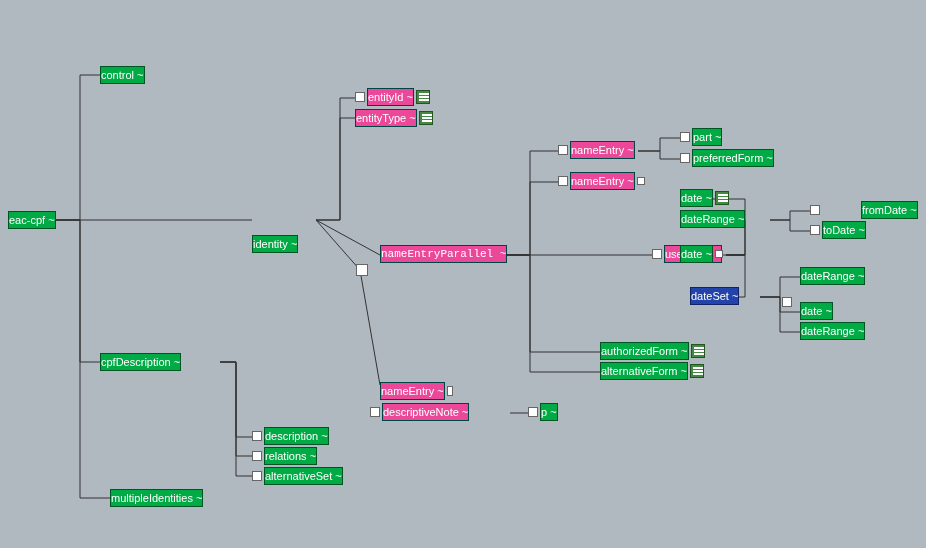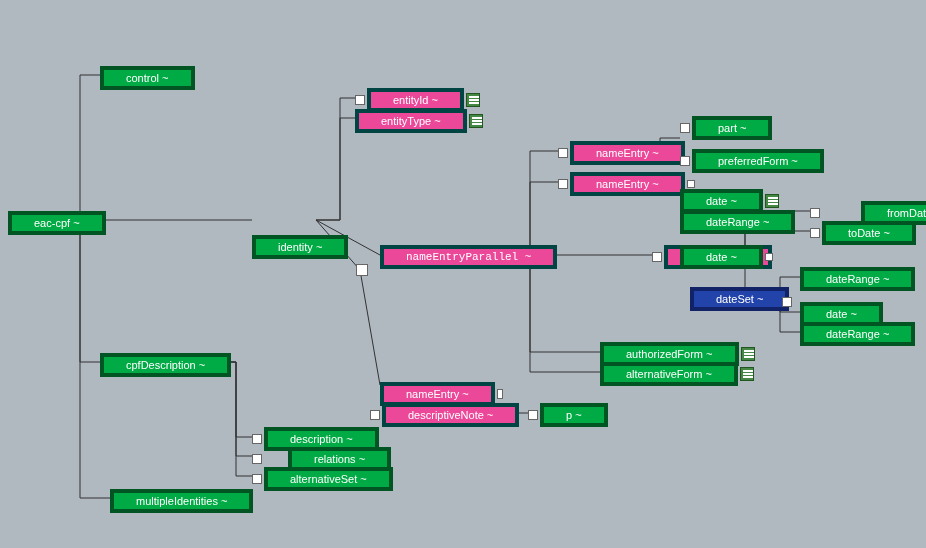--- a/index.html
+++ b/index.html
@@ -12,22 +12,22 @@
       font-family: Arial, sans-serif;
       font-size: 11px;
     }
     .node {
       position: absolute;
       display: inline-flex;
       align-items: center;
       white-space: nowrap;
     }
     .box {
-      padding: 2px 22px;
-      border: 4px solid #1d4ed8;
+      padding: 2px 0;
+      border: 1px solid #1d4ed8;
       cursor: pointer;
       display: inline-block;
       white-space: nowrap;
     }
     .green-box {
       background: #00aa44;
       color: white;
       border-color: #005522;
     }
     .teal-box {
@@ -185,21 +185,21 @@
   <span class="small-white"></span>
   <div class="box teal-box">nameEntry ~</div>
 </div>
 
 <div class="node" style="left:558px;top:172px;">
   <span class="small-white"></span>
   <div class="box teal-box">nameEntry ~</div>
   <div style="width:8px;height:8px;border:1px solid #666;background:white;margin-left:2px;"></div>
 </div>
 
-<div class="node" style="left:680px;top:116px;">
+<div class="node" style="left:680px;top:128px;">
   <span class="small-white"></span>
   <div class="box green-box">part ~</div>
 </div>
 
 <div class="node" style="left:680px;top:149px;">
   <span class="small-white"></span>
   <div class="box green-box">preferredForm ~</div>
 </div>
 
 <div class="node" style="left:652px;top:245px;">
@@ -274,21 +274,21 @@
 <div class="node" style="left:528px;top:403px;">
   <span class="small-white"></span>
   <div class="box green-box">p ~</div>
 </div>
 
 <div class="node" style="left:252px;top:427px;">
   <span class="small-white"></span>
   <div class="box green-box">description ~</div>
 </div>
 
-<div class="node" style="left:252px;top:447px;gap:24px;">
+<div class="node" style="left:252px;top:447px;">
   <span class="small-white"></span>
   <div class="box green-box">relations ~</div>
 </div>
 
 <div class="node" style="left:252px;top:467px;">
   <span class="small-white"></span>
   <div class="box green-box">alternativeSet ~</div>
 </div>
 
 </body></html>

